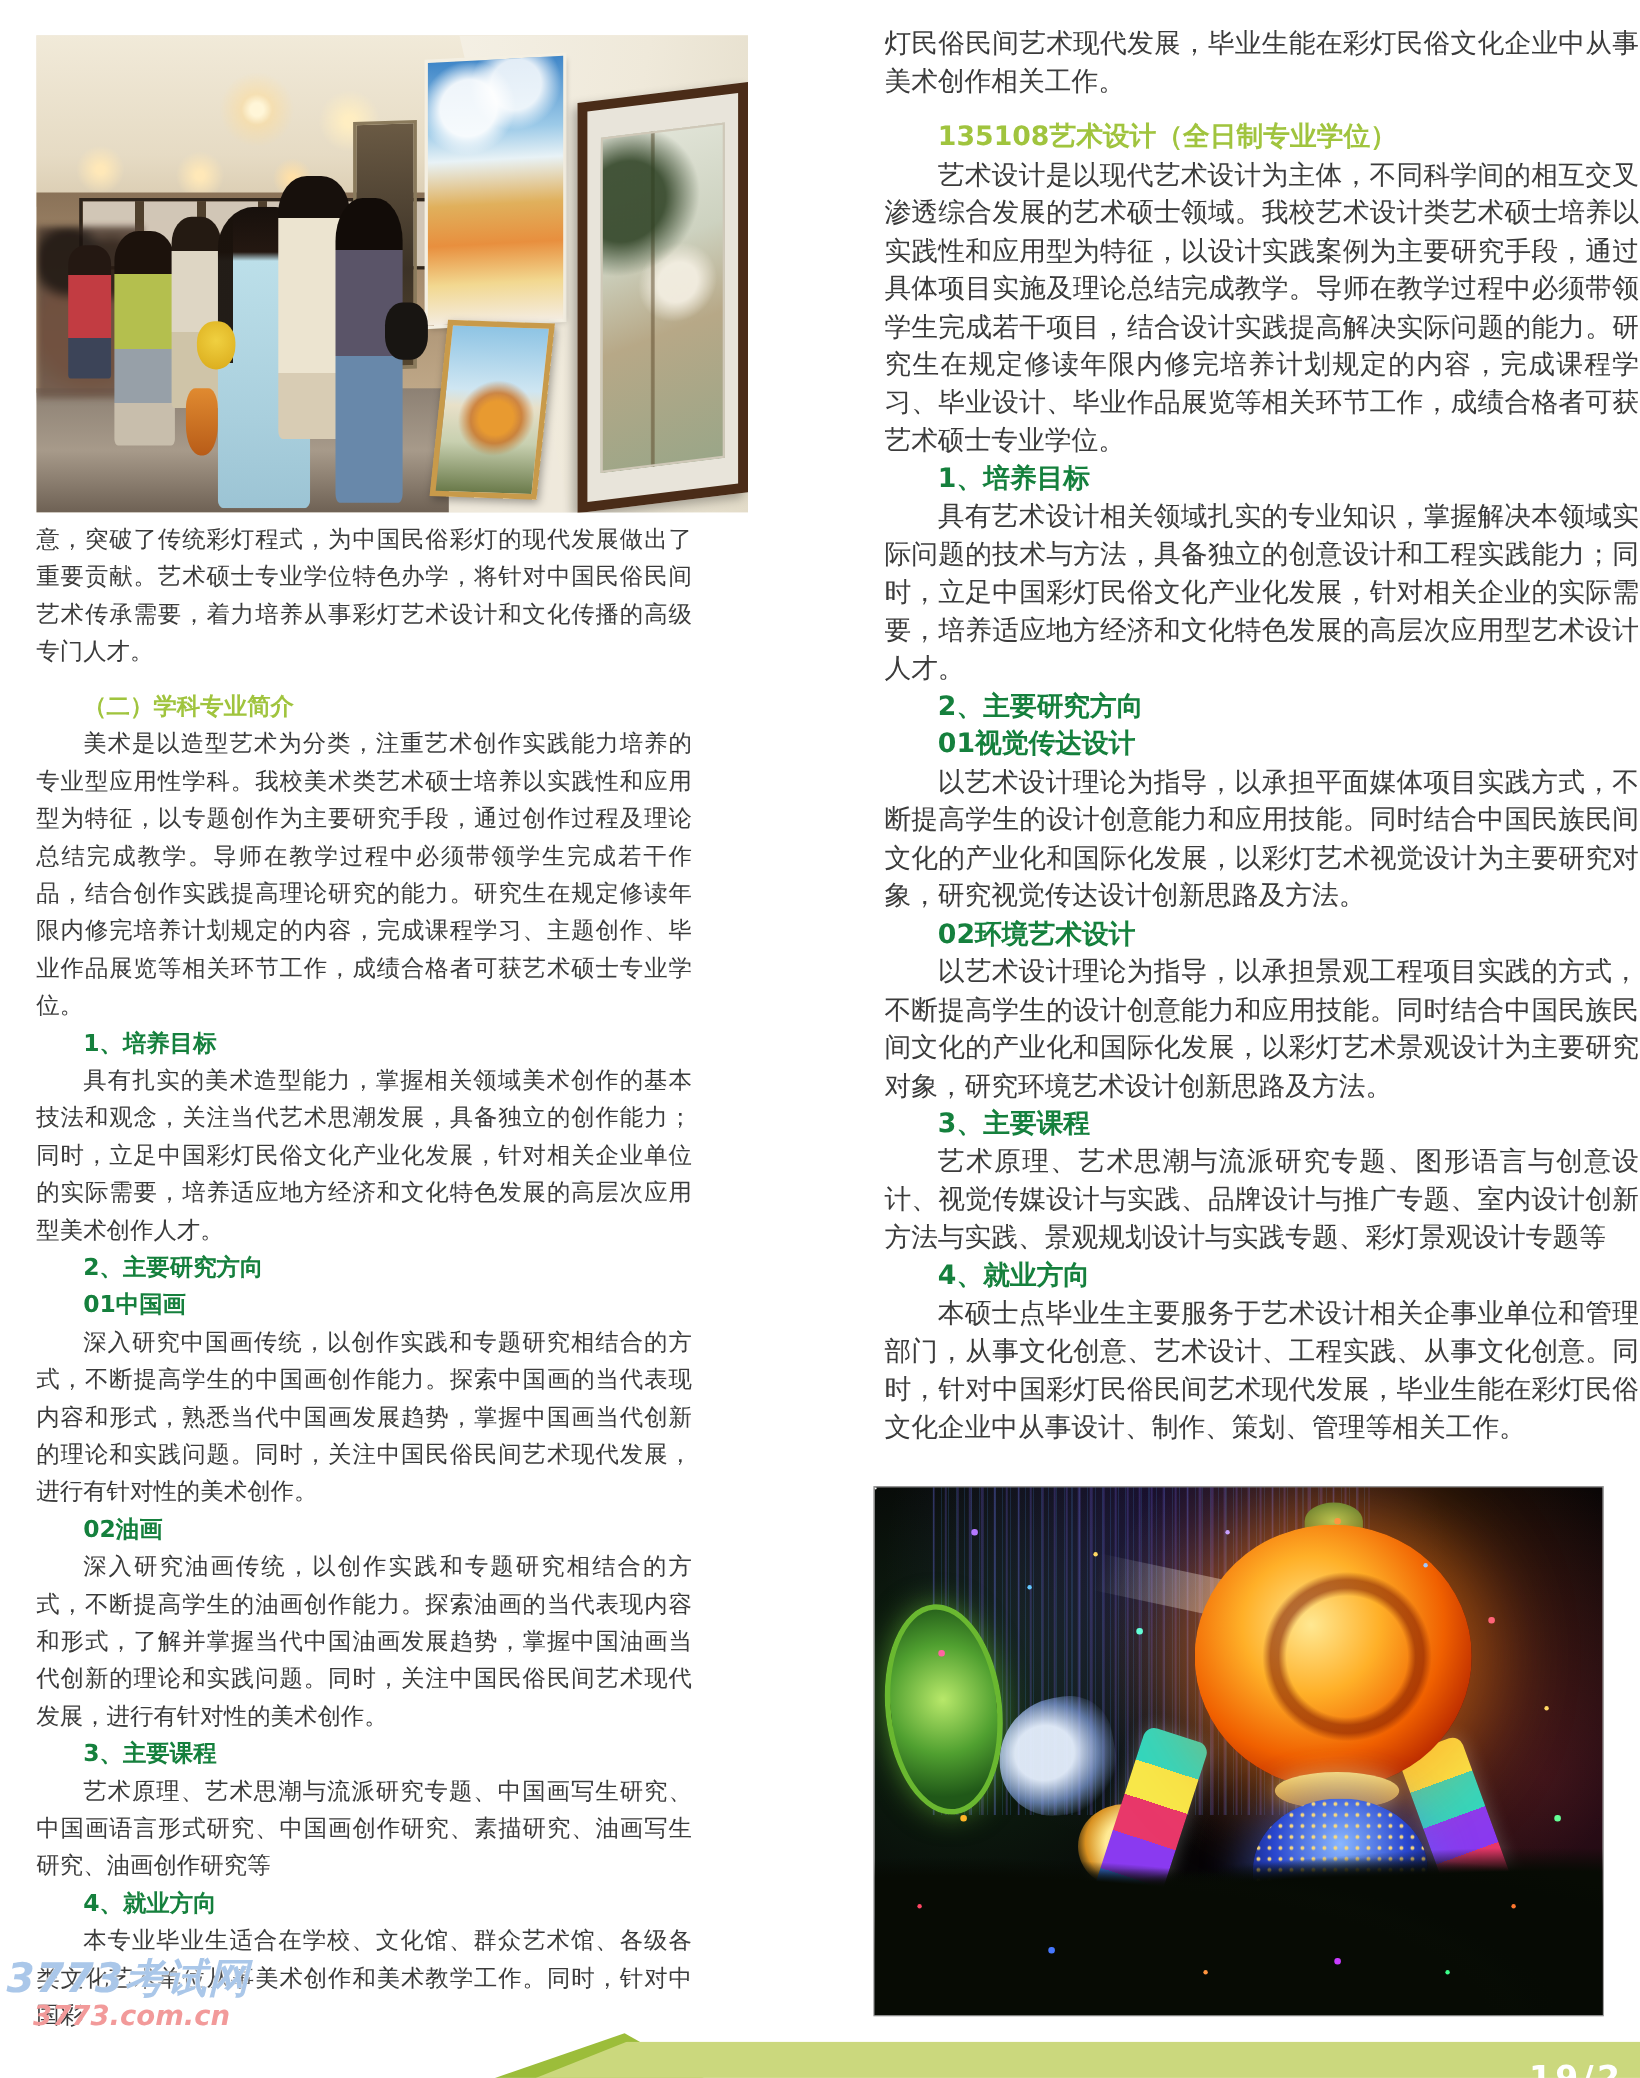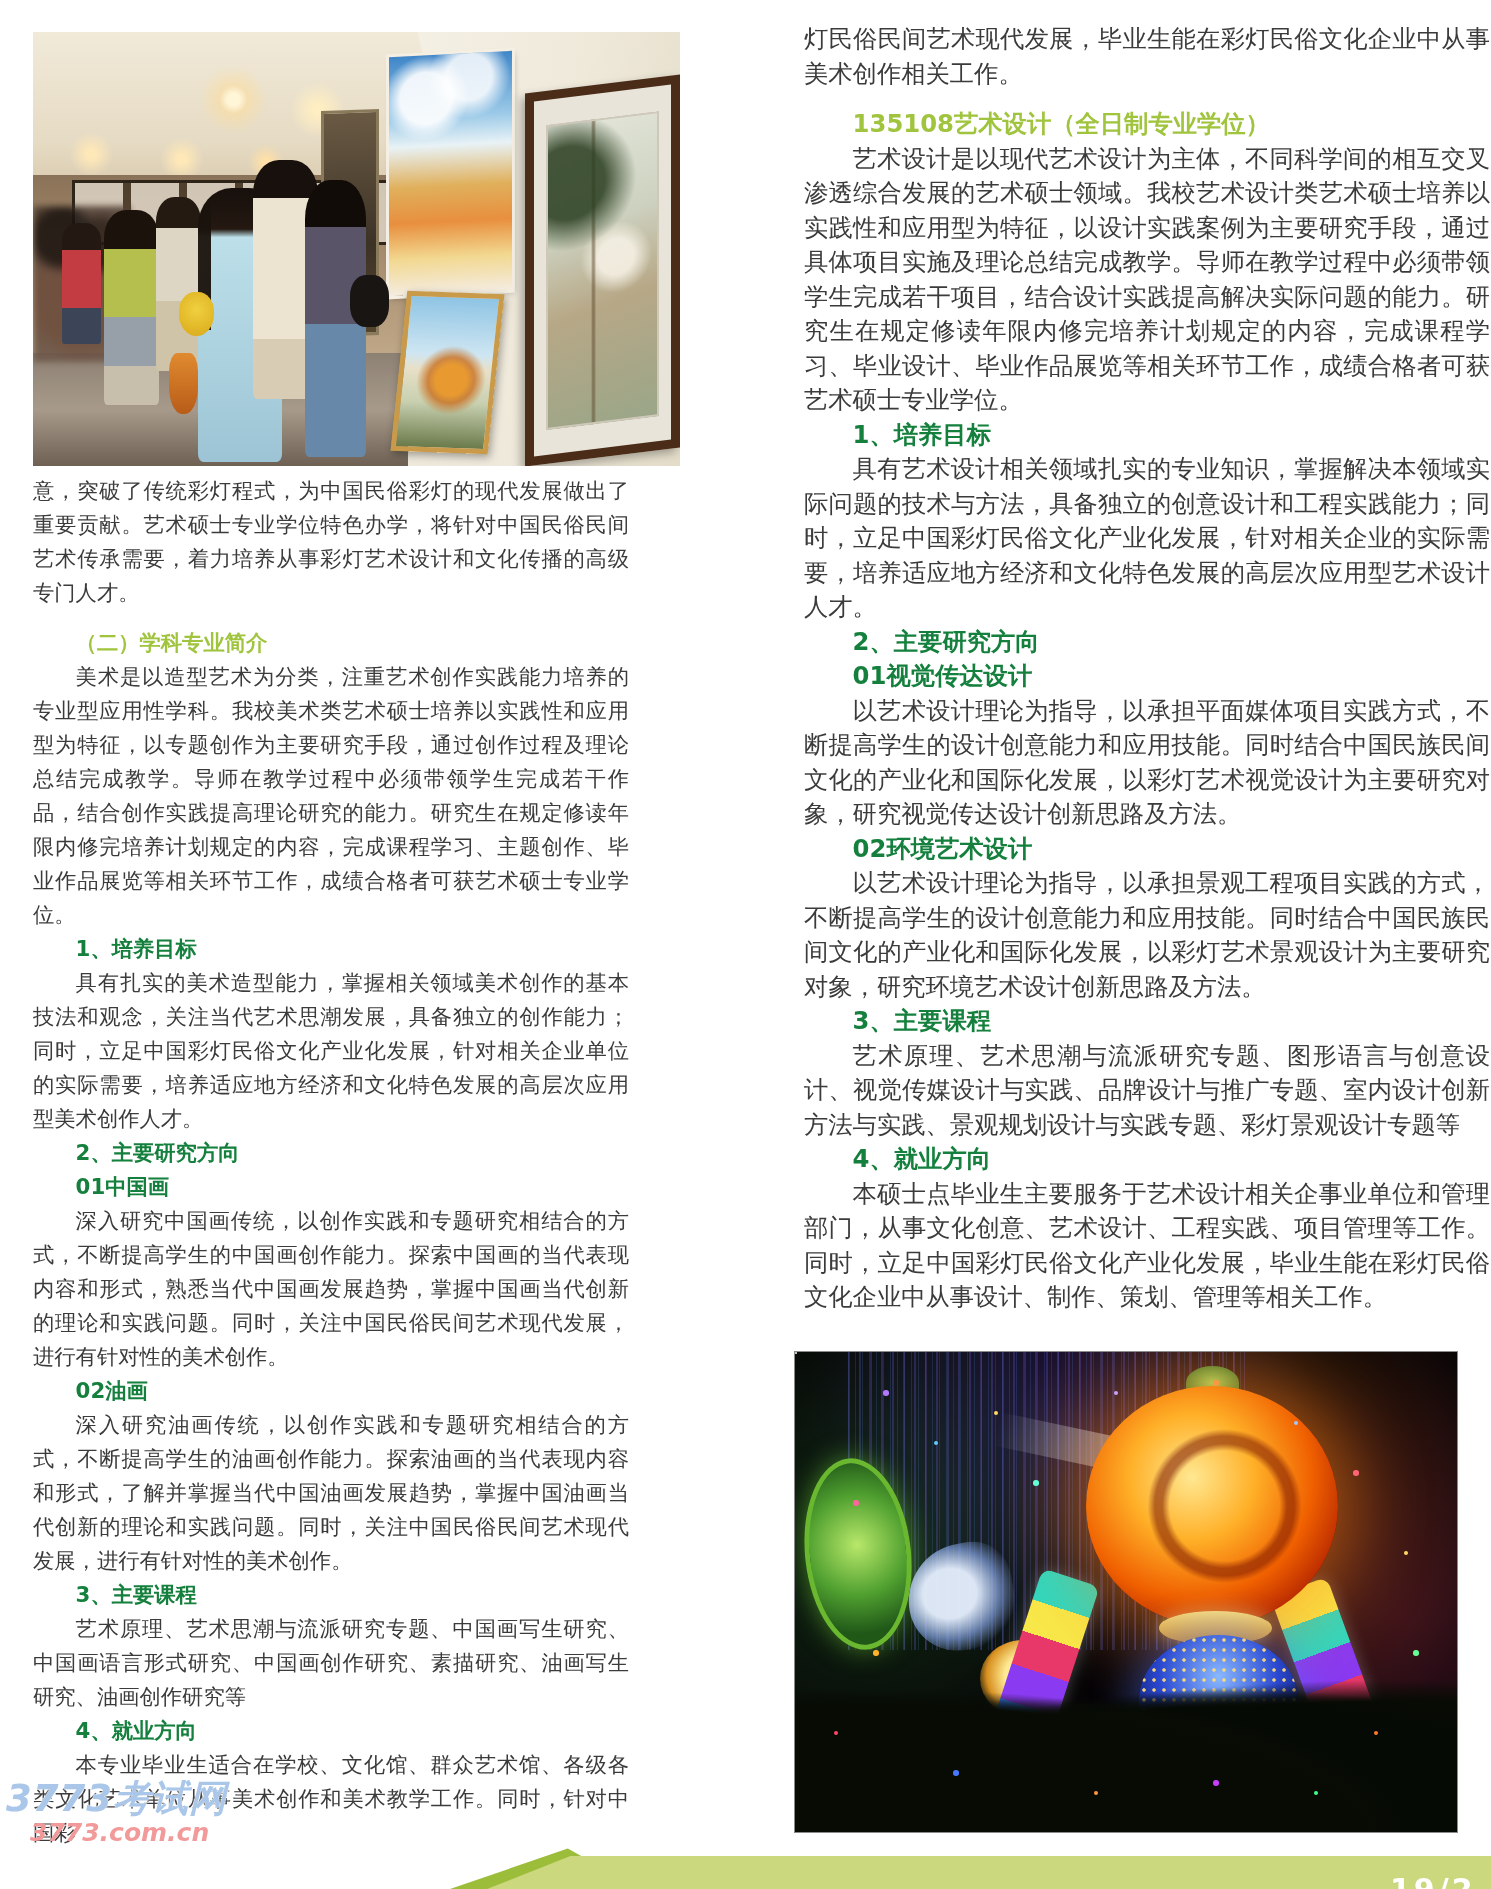--- a/index.html
+++ b/index.html
@@ -234,21 +234,21 @@
     <div class="h-black">1、培养目标</div>
     <p class="para">具有艺术设计相关领域扎实的专业知识，掌握解决本领域实际问题的技术与方法，具备独立的创意设计和工程实践能力；同时，立足中国彩灯民俗文化产业化发展，针对相关企业的实际需要，培养适应地方经济和文化特色发展的高层次应用型艺术设计人才。</p>
     <div class="h-black">2、主要研究方向</div>
     <div class="h-black">01视觉传达设计</div>
     <p class="para">以艺术设计理论为指导，以承担平面媒体项目实践方式，不断提高学生的设计创意能力和应用技能。同时结合中国民族民间文化的产业化和国际化发展，以彩灯艺术视觉设计为主要研究对象，研究视觉传达设计创新思路及方法。</p>
     <div class="h-black">02环境艺术设计</div>
     <p class="para">以艺术设计理论为指导，以承担景观工程项目实践的方式，不断提高学生的设计创意能力和应用技能。同时结合中国民族民间文化的产业化和国际化发展，以彩灯艺术景观设计为主要研究对象，研究环境艺术设计创新思路及方法。</p>
     <div class="h-black">3、主要课程</div>
     <p class="para">艺术原理、艺术思潮与流派研究专题、图形语言与创意设计、视觉传媒设计与实践、品牌设计与推广专题、室内设计创新方法与实践、景观规划设计与实践专题、彩灯景观设计专题等</p>
     <div class="h-black">4、就业方向</div>
-    <p class="para">本硕士点毕业生主要服务于艺术设计相关企事业单位和管理部门，从事文化创意、艺术设计、工程实践、项目管理等工作。同时，立足中国彩灯民俗文化产业化发展，毕业生能在彩灯民俗文化企业中从事设计、制作、策划、管理等相关工作。</p>
+    <p class="para">本硕士点毕业生主要服务于艺术设计相关企事业单位和管理部门，从事文化创意、艺术设计、工程实践、从事文化创意。同时，针对中国彩灯民俗民间艺术现代发展，毕业生能在彩灯民俗文化企业中从事设计、制作、策划、管理等相关工作。</p>
   </div>
 
   <div class="photo photo-lantern">
     <div class="l-glowbg"></div>
     <div class="l-streaks"></div>
     <div class="l-beam"></div>
     <div class="l-oval"></div>
     <div class="l-horse"></div>
     <div class="l-gold"></div>
     <div class="l-ribbon-left"></div>

